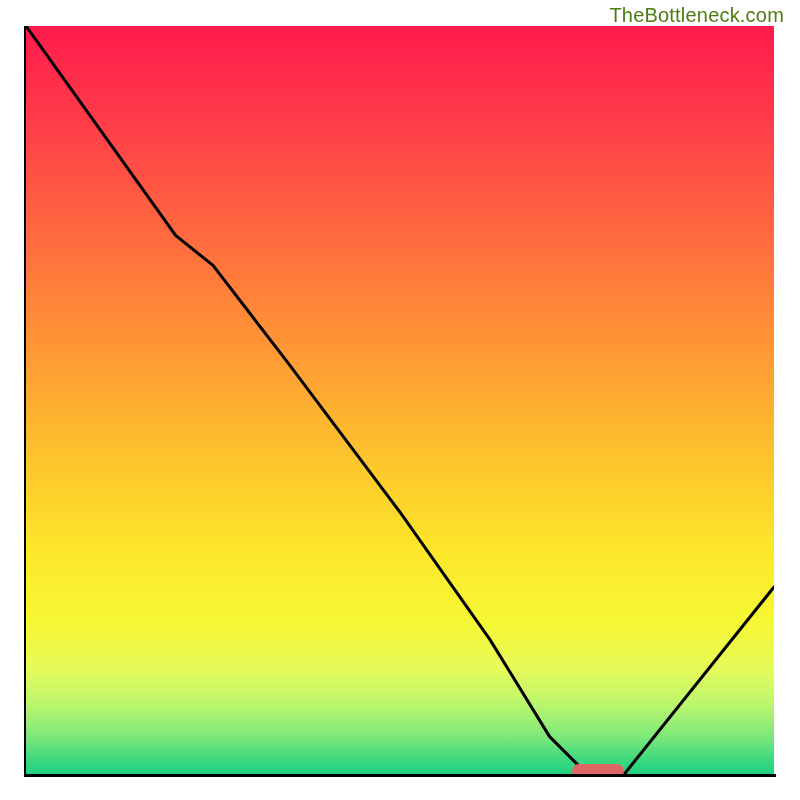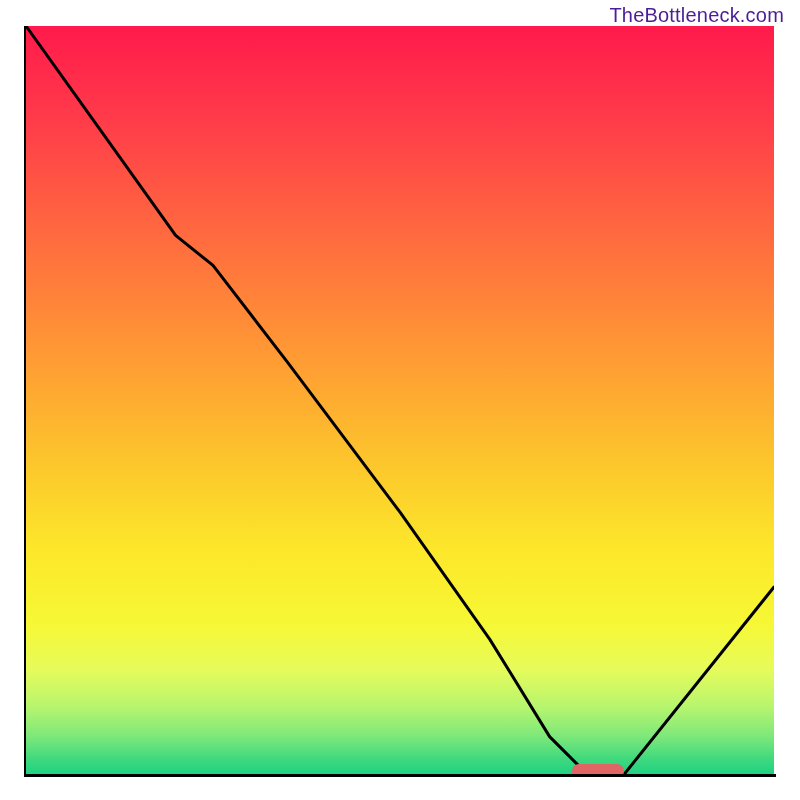--- a/index.html
+++ b/index.html
@@ -64,21 +64,21 @@
     background: #e06666;
   }
   .axis-line {
     position: absolute;
     background: #000;
   }
   .watermark {
     position: absolute;
     top: 4px;
     right: 16px;
-    color: #4c1d95;
+    color: #4d7c0f;
     font-size: 20px;
     font-weight: 400;
     letter-spacing: 0.2px;
   }
 </style>
 </head>
 <body>
 
 <div class="chart-wrap">
 

